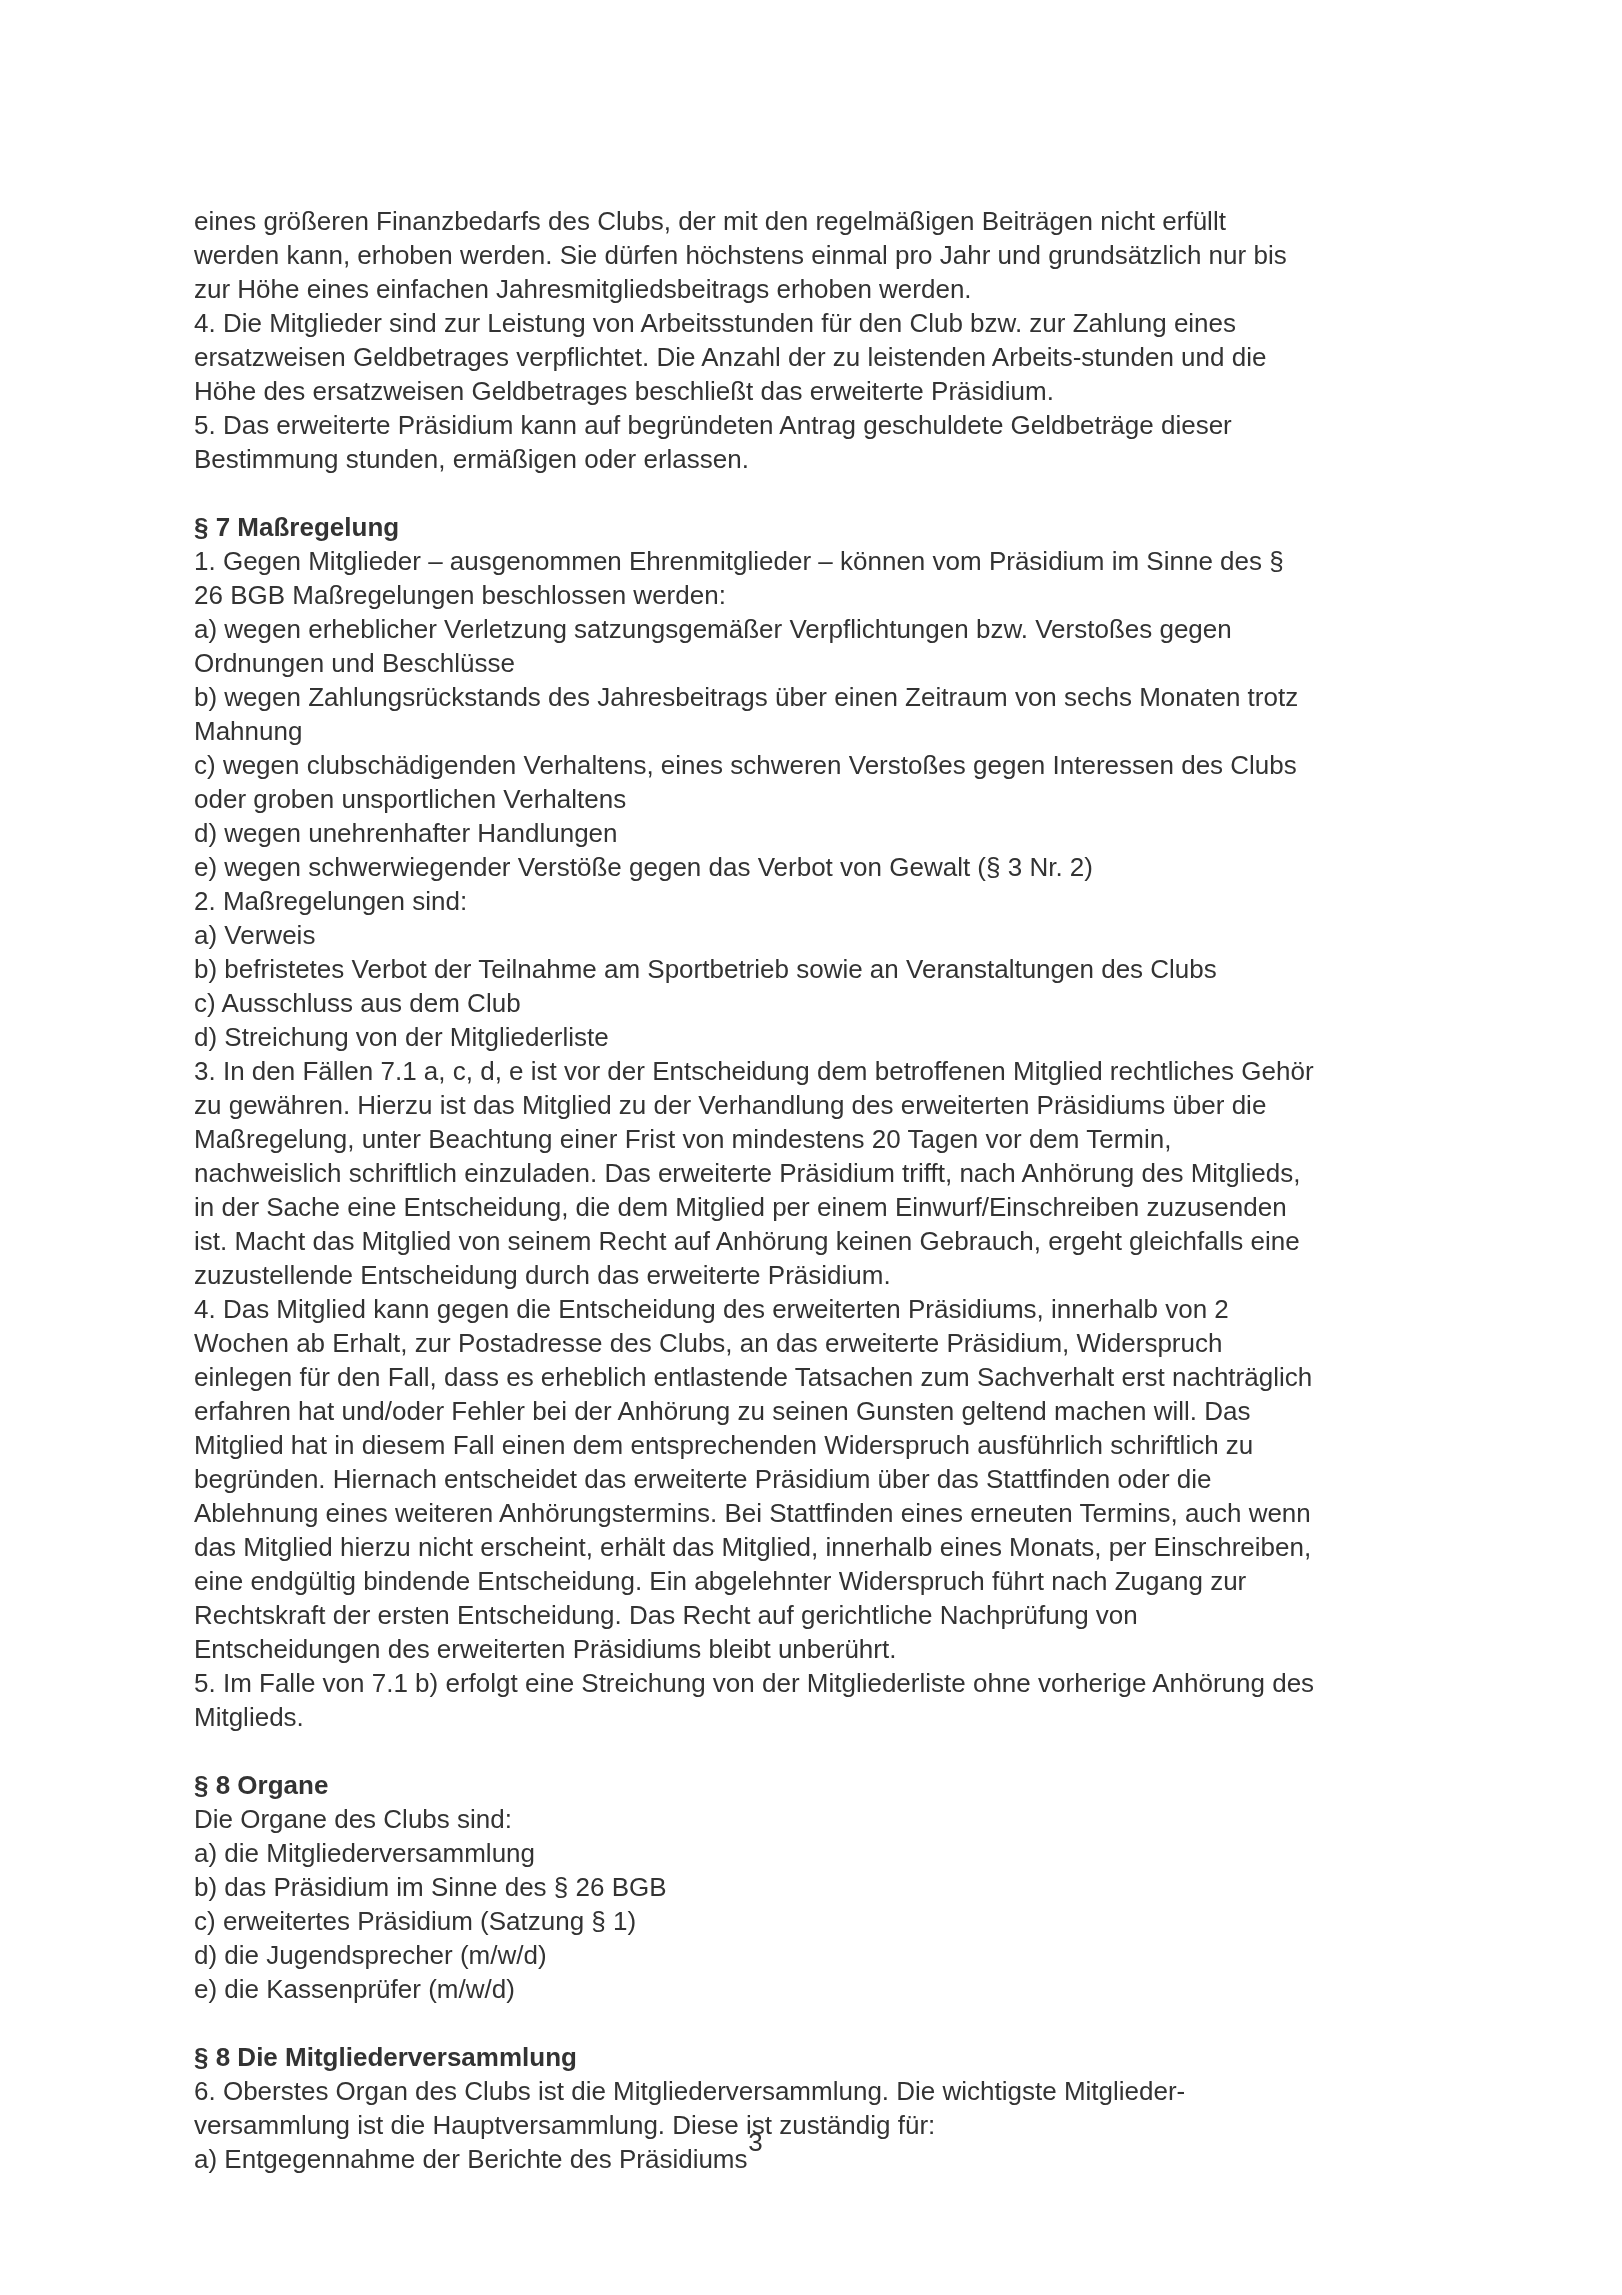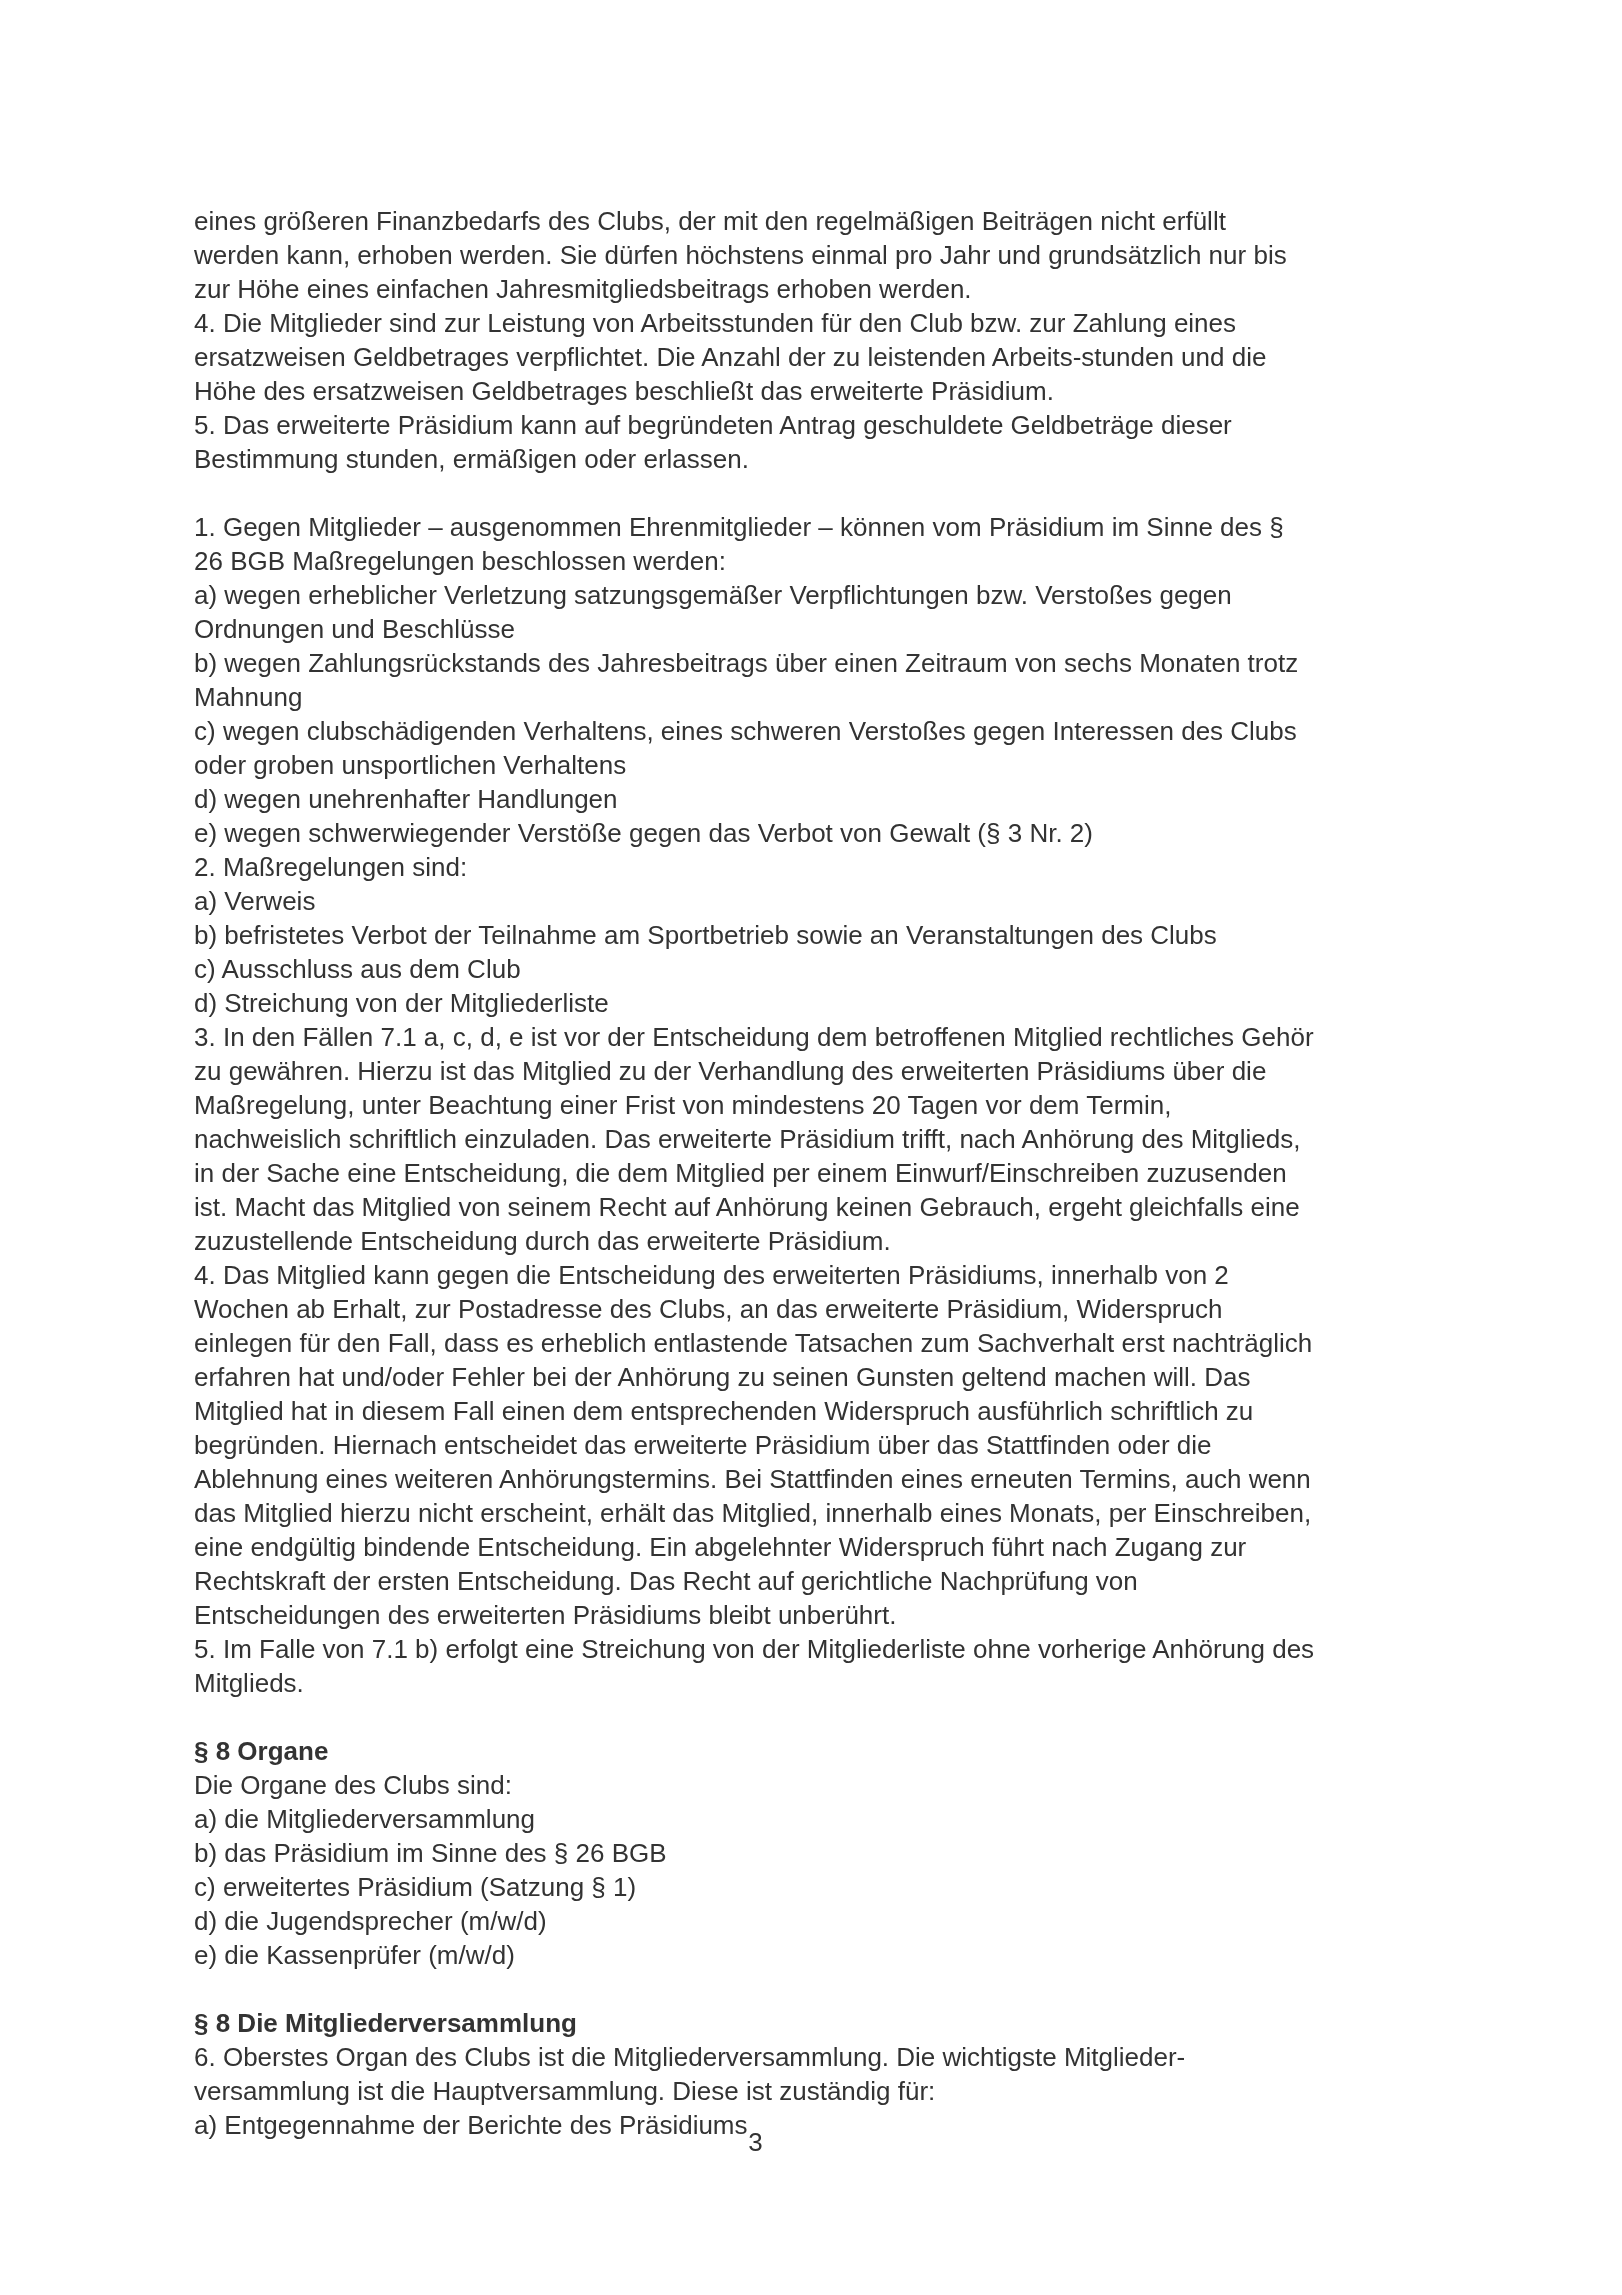--- a/index.html
+++ b/index.html
@@ -42,20 +42,21 @@
   <div class="content">
       <div class="block paragraph">eines größeren Finanzbedarfs des Clubs, der mit den regelmäßigen Beiträgen nicht erfüllt
 werden kann, erhoben werden. Sie dürfen höchstens einmal pro Jahr und grundsätzlich nur bis
 zur Höhe eines einfachen Jahresmitgliedsbeitrags erhoben werden.
 4. Die Mitglieder sind zur Leistung von Arbeitsstunden für den Club bzw. zur Zahlung eines
 ersatzweisen Geldbetrages verpflichtet. Die Anzahl der zu leistenden Arbeits-stunden und die
 Höhe des ersatzweisen Geldbetrages beschließt das erweiterte Präsidium.
 5. Das erweiterte Präsidium kann auf begründeten Antrag geschuldete Geldbeträge dieser
 Bestimmung stunden, ermäßigen oder erlassen.</div>
       <div class="spacer"></div>
+      <div class="block heading">§ 7 Maßregelung</div>
       <div class="block paragraph">1. Gegen Mitglieder – ausgenommen Ehrenmitglieder – können vom Präsidium im Sinne des §
 26 BGB Maßregelungen beschlossen werden:
 a) wegen erheblicher Verletzung satzungsgemäßer Verpflichtungen bzw. Verstoßes gegen
 Ordnungen und Beschlüsse
 b) wegen Zahlungsrückstands des Jahresbeitrags über einen Zeitraum von sechs Monaten trotz
 Mahnung
 c) wegen clubschädigenden Verhaltens, eines schweren Verstoßes gegen Interessen des Clubs
 oder groben unsportlichen Verhaltens
 d) wegen unehrenhafter Handlungen
 e) wegen schwerwiegender Verstöße gegen das Verbot von Gewalt (§ 3 Nr. 2)

